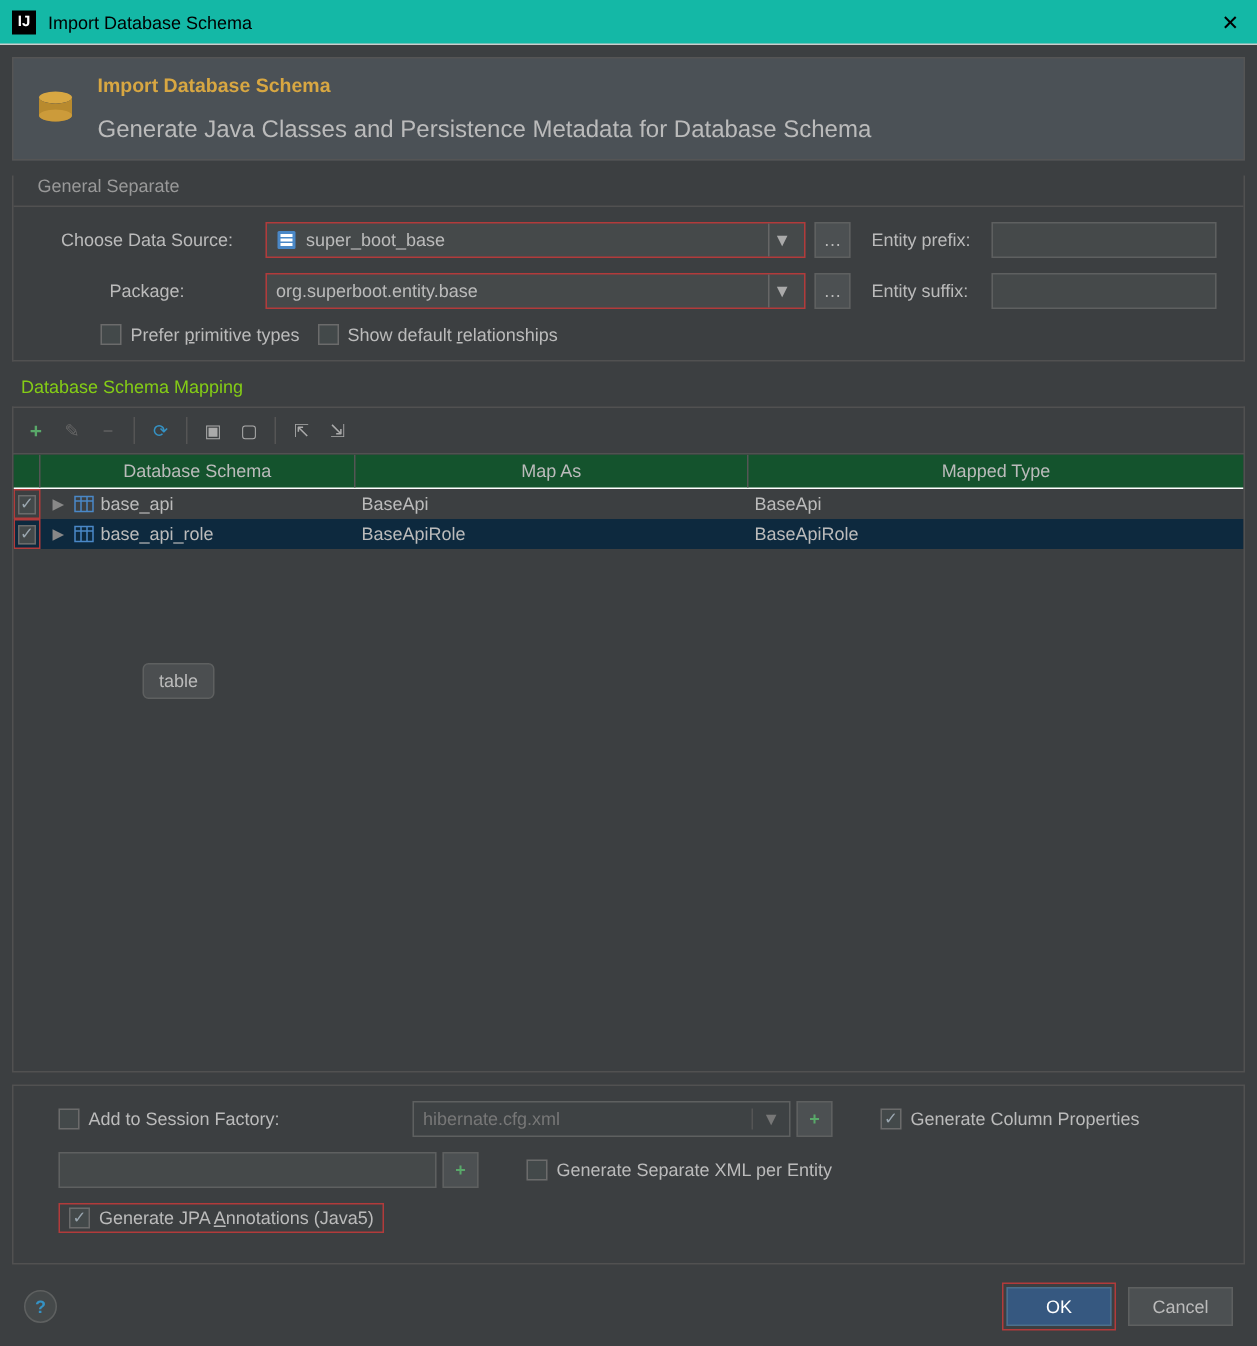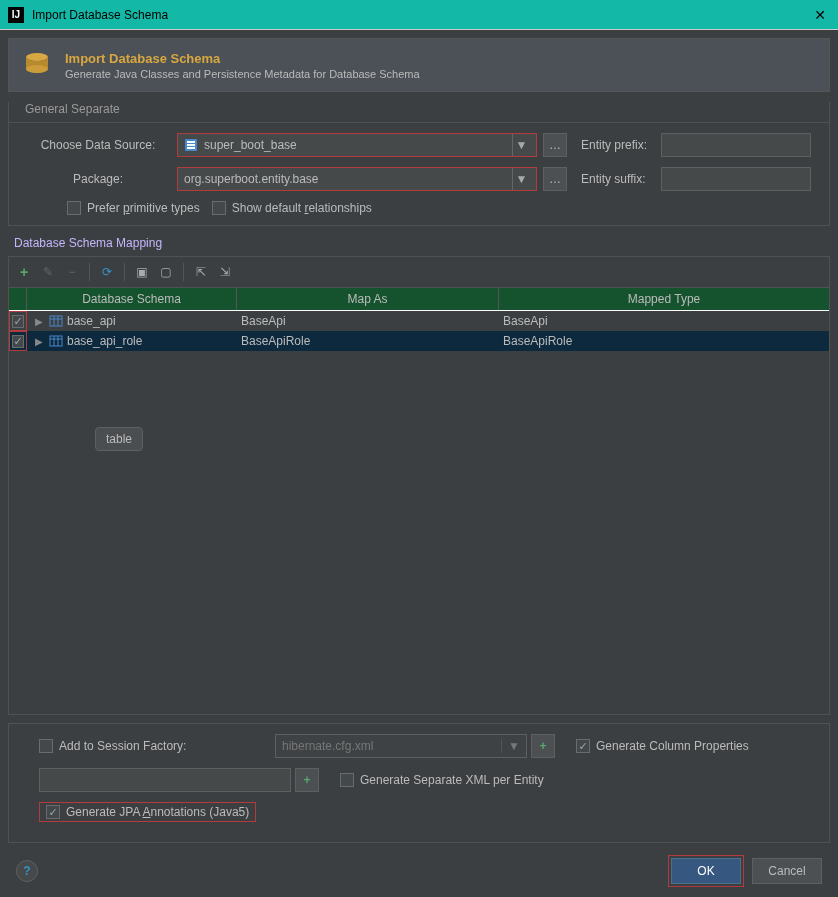--- a/index.html
+++ b/index.html
@@ -45,21 +45,21 @@
   display:flex;
   align-items:center;
   gap:12px;
 }
 .banner .db-icon {
   width:32px;height:32px;
   display:flex;align-items:center;justify-content:center;
 }
 .banner .db-icon svg { width:32px;height:32px; }
 .banner-text .t1 { color:#d8a742; font-weight:bold; font-size:13px; }
-.banner-text .t2 { color:#bbbbbb; font-size:11px; margin-top:2px; }
+.banner-text .t2 { color:#bbbbbb; font-size:16px; margin-top:14px; }
 
 .section-label {
   color:#999;
   font-size:12px;
   padding: 0 10px 6px 16px;
   border-bottom:1px solid #515151;
   margin-bottom:10px;
 }
 .section-block { margin: 0 8px 10px 8px; border:1px solid #515151; border-top:none; padding-bottom:10px;}
 .section-block-inner { padding: 0 18px; }
@@ -113,21 +113,21 @@
 }
 .chk-box.checked::after {
   content:"✓";
   color:#9aa7b0;
   font-size:11px;
   line-height:1;
 }
 .chk-label .ul { text-decoration:underline; }
 
 .mapping-section { flex:1; display:flex; flex-direction:column; margin:0 8px; }
-.mapping-label { color:#c4b5fd; padding:0 8px 6px 6px; }
+.mapping-label { color:#84cc16; padding:0 8px 6px 6px; }
 .toolbar {
   display:flex; align-items:center; gap:2px;
   padding:4px 4px;
   border:1px solid #515151;
   border-bottom:none;
   background:#3c3f41;
 }
 .tb-btn {
   width:22px;height:22px;
   display:flex;align-items:center;justify-content:center;
@@ -197,21 +197,21 @@
 .input-disabled {
   flex:1;height:24px;background:#3e4244;border:1px solid #5e6060;
   color:#777;padding:0 6px;display:flex;align-items:center;
 }
 .input-disabled .arrow { margin-left:auto;border-left:1px solid #555;padding-left:6px;color:#777; }
 .plus-btn {
   width:24px;height:24px;background:#4c5052;border:1px solid #5e6060;
   color:#59a869;font-weight:bold;margin-left:4px;
   display:flex;align-items:center;justify-content:center;cursor:pointer;
 }
-.gen-right { display:flex;align-items:center;gap:6px; margin-left:21px; }
+.gen-right { display:flex;align-items:center;gap:6px; margin-left:32px; }
 
 .highlight-red { border:1px solid #b23b3b; padding:2px 6px; display:inline-flex;align-items:center;gap:6px; }
 
 .footer {
   display:flex;
   align-items:center;
   padding:12px 16px 10px 16px;
   gap:8px;
 }
 .help-icon {

